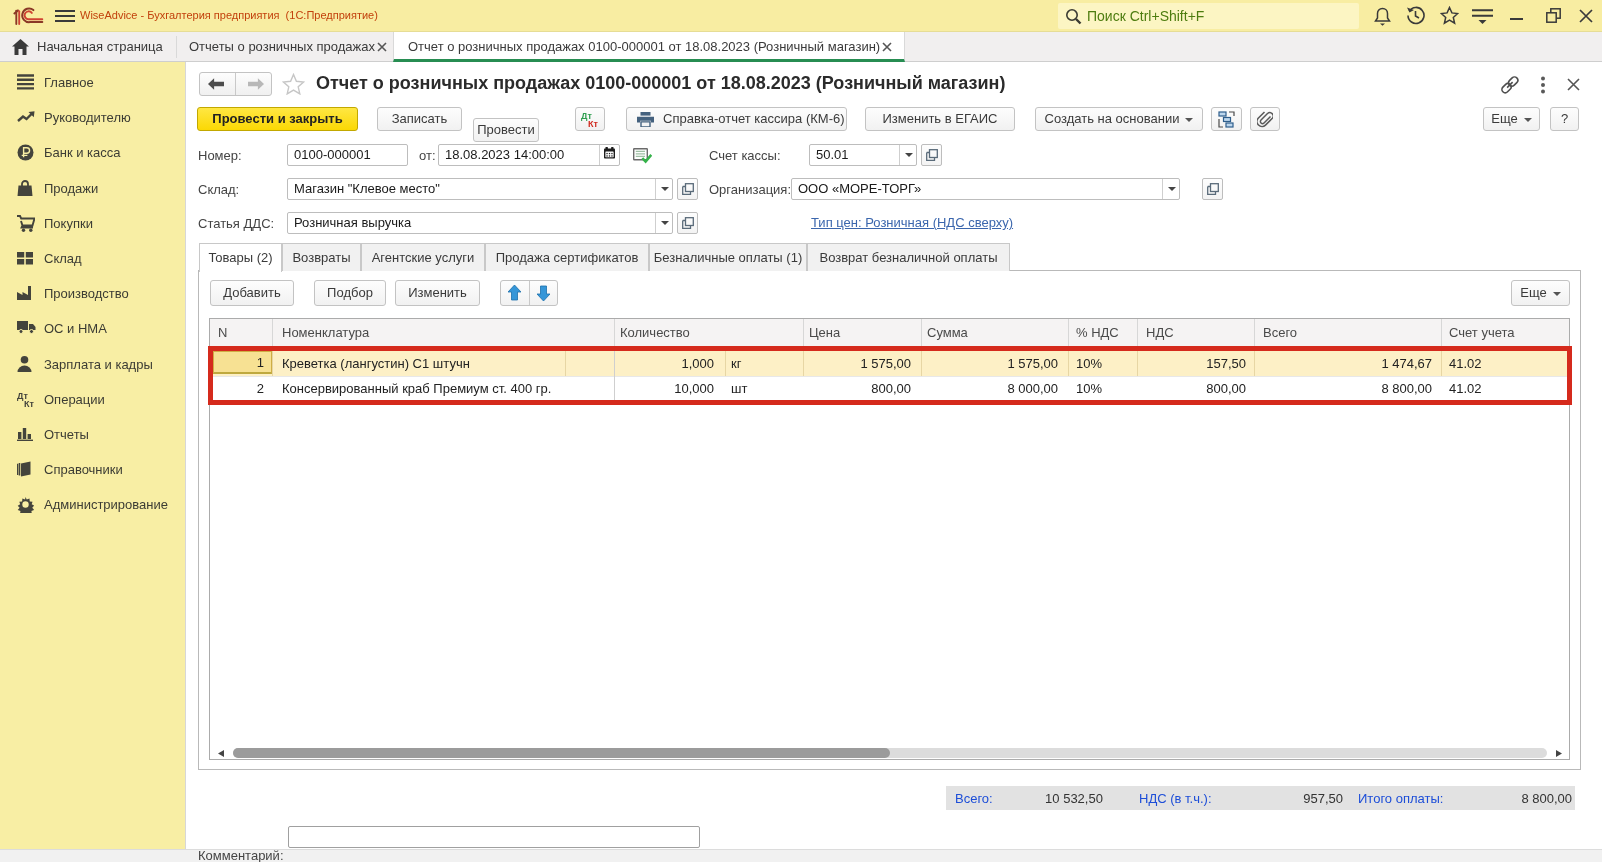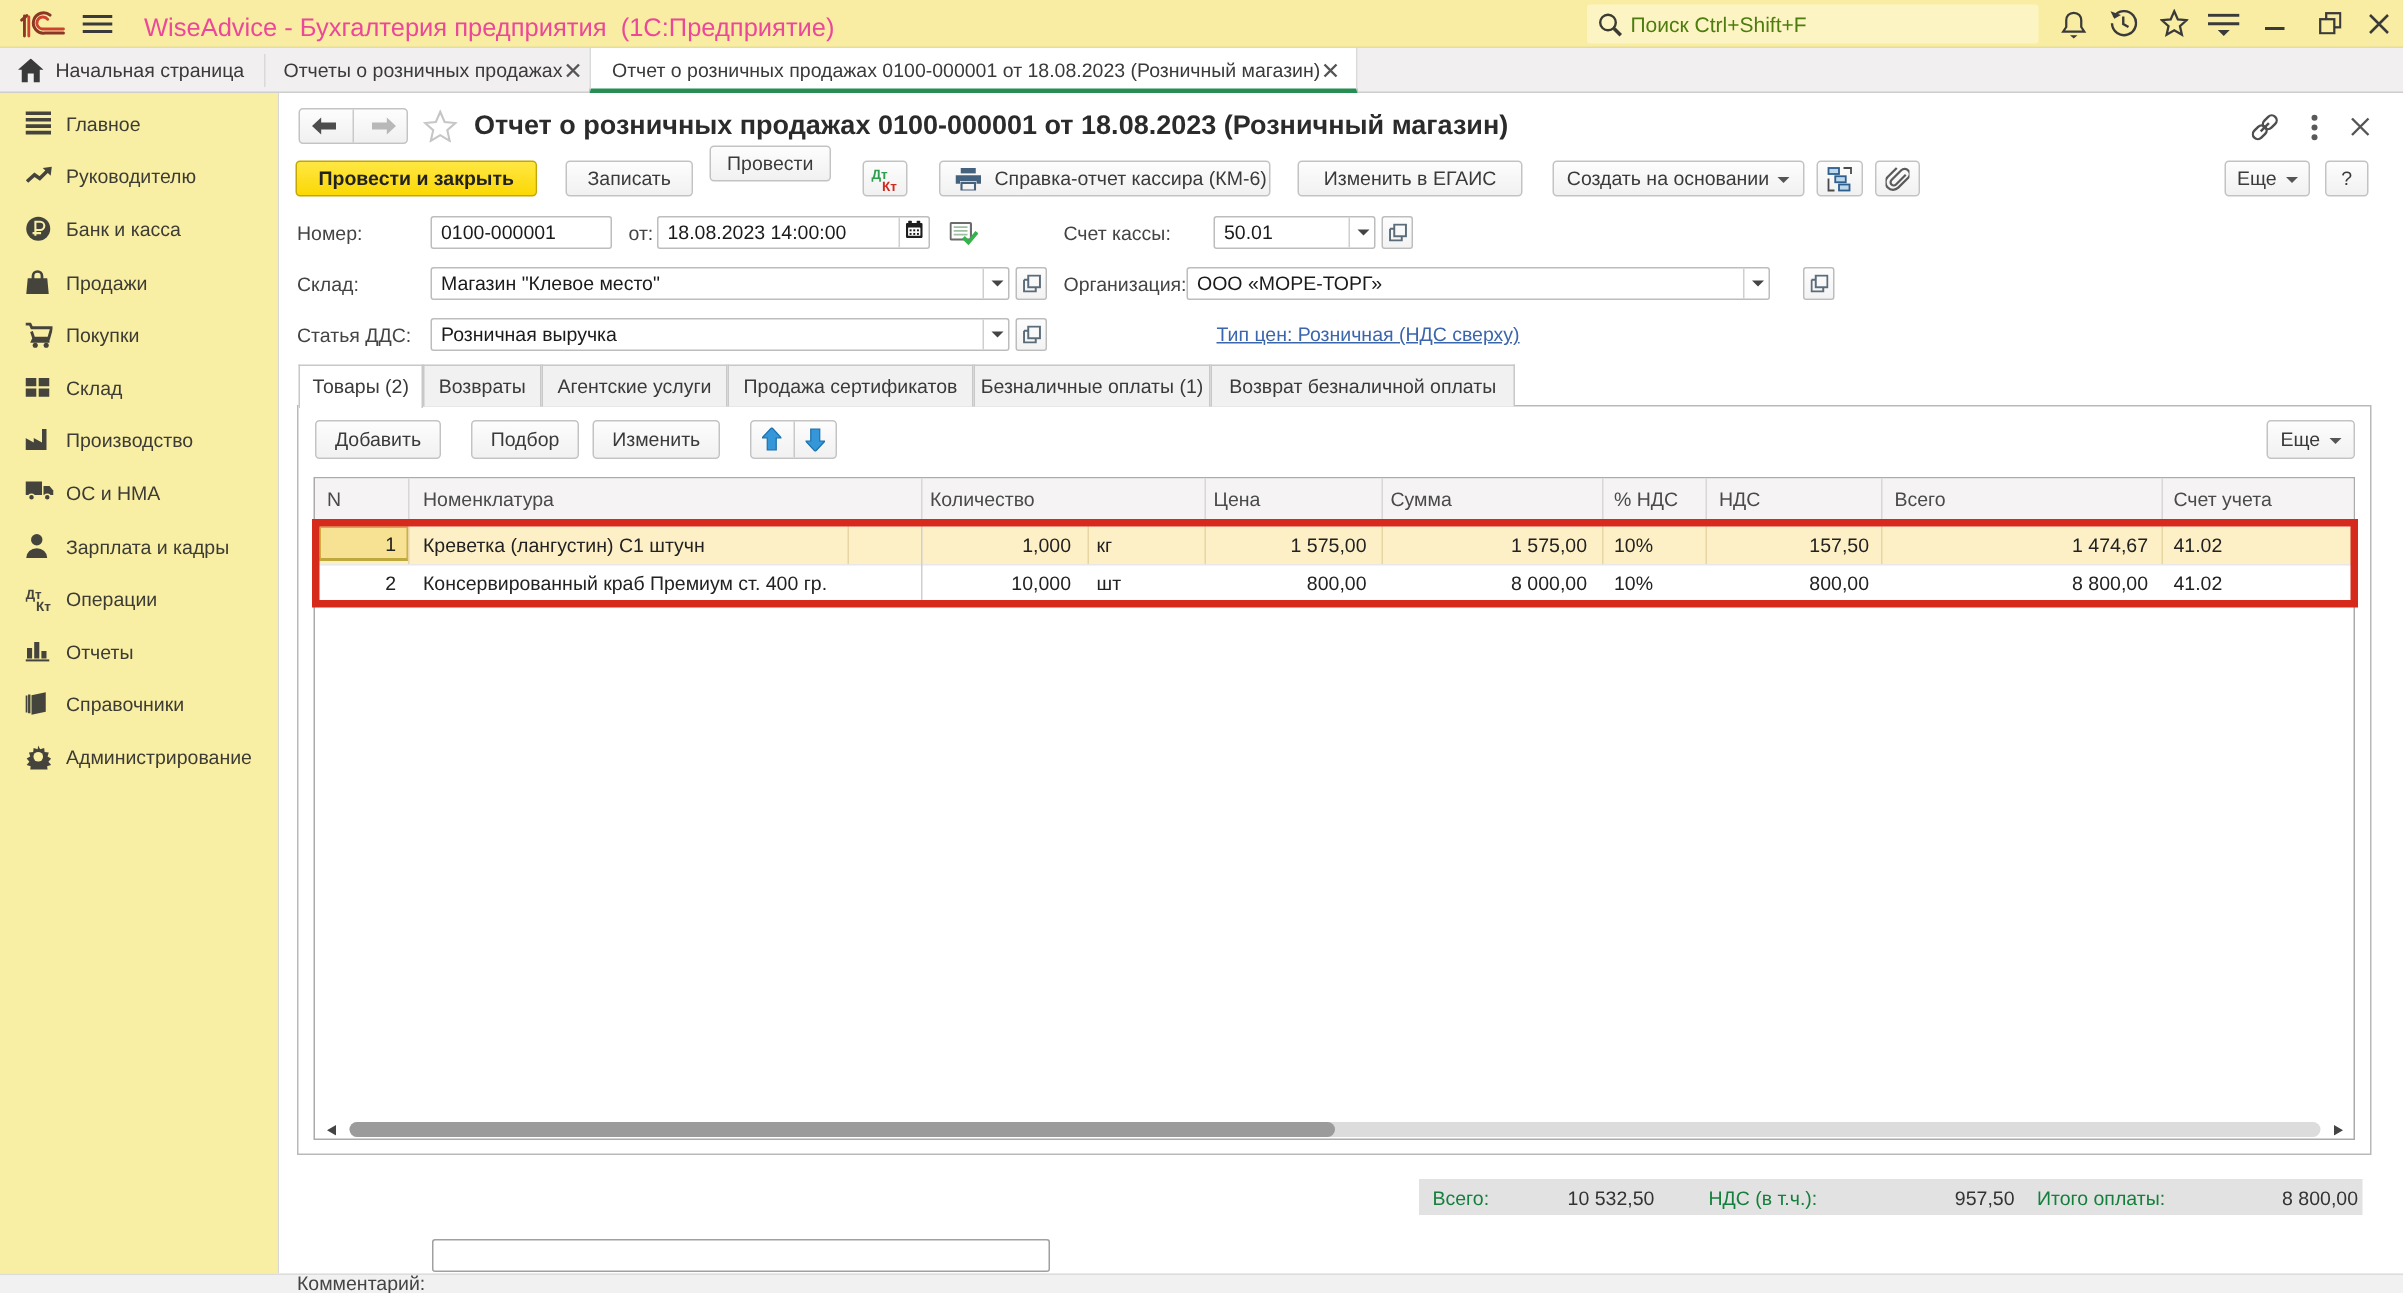--- a/index.html
+++ b/index.html
@@ -2,21 +2,21 @@
 <html lang="ru"><head>
 <meta charset="utf-8">
 <title>1C</title>
 <style>
   * { margin:0; padding:0; box-sizing:border-box; }
   html,body { width:1602px; height:862px; overflow:hidden; }
   body { font-family:"Liberation Sans", sans-serif; font-size:13px; color:#333; background:#fff; position:relative; }
   .abs { position:absolute; }
   
   #titlebar { left:0; top:0; width:1602px; height:32px; background:#f8eda2; border-bottom:1px solid #e6dd96; }
-  #titletext { left:96px; top:9px; color:#ec4899; font-size:17px; }
+  #titletext { left:80px; top:9px; color:#c2410c; font-size:11px; }
   #searchbox { left:1058px; top:3px; width:301px; height:26px; background:#fcf5c3; border-radius:2px; }
   #searchph { left:1087px; top:8px; color:#4d7c0f; font-size:14px; }
   
   #tabbar { left:0; top:32px; width:1602px; height:30px; background:#f1efef; border-bottom:1px solid #cecece; }
   .wtab { position:absolute; top:32px; height:30px; line-height:29px; color:#3a3a3a; white-space:nowrap; }
   .tabsep { position:absolute; top:4px; height:22px; width:1px; background:#d9d9d9; }
   #activetab { top:32px; left:393px; width:512px; background:#fff; border-left:1px solid #d9d9d9; border-right:1px solid #d9d9d9; border-bottom:3px solid #278d52; height:30px; }
   
   #sidebar { left:0; top:62px; width:185px; height:787px; background:#f8eea4; }
   .sbitem { position:absolute; left:0; width:185px; height:35px; }
@@ -46,21 +46,21 @@
   .hl { position:absolute; top:319px; height:27px; width:1px; background:#d7d7d7; }
   .hlabel { position:absolute; top:325px; color:#4a4a4a; font-size:13px; }
   .cell { position:absolute; height:24px; line-height:24px; font-size:13px; color:#222; white-space:nowrap; }
   .num { text-align:right; }
   #redbox { left:208px; top:346px; width:1364px; height:59px; border:5px solid #d52a1c; z-index:5; }
   #row1 { left:210px; top:351px; width:1359px; height:25px; background:#fdf0c6; }
   #row2 { left:210px; top:376px; width:1359px; height:24px; background:#fff; border-top:1px solid #e8e8e8; }
   .rl { position:absolute; width:1px; background:#dedede; }
   
   #totals { left:946px; top:786px; width:629px; height:24px; background:#e2e2e2; }
-  .tot { position:absolute; top:791px; font-size:13px; color:#15803d; }
+  .tot { position:absolute; top:791px; font-size:13px; color:#1d4ed8; }
   .totv { position:absolute; top:791px; font-size:13px; color:#333; }
 </style>
 </head>
 <body>
 
 <div class="abs" id="titlebar"></div>
 <svg class="abs" style="left:13px;top:4px" width="32" height="22" viewBox="0 0 32 22">
   <g fill="none" stroke-linecap="round">
     <path d="M1.4 9.4 L4.9 6.4" stroke="#8a3826" stroke-width="2"></path>
     <path d="M3.3 6.6 L3.3 20" stroke="#8a3826" stroke-width="1.9"></path>
@@ -257,21 +257,21 @@
       <circle cx="3" cy="9" r="2"></circle>
       <circle cx="3" cy="15.5" r="2"></circle>
     </g>
   </svg>
 <svg class="abs" style="left:1567px;top:78px" width="13" height="13" viewBox="0 0 13 13">
     <path d="M1 1 L12 12 M12 1 L1 12" stroke="#555" stroke-width="1.6"></path>
   </svg>
 
 <div class="abs btn ybtn" style="left:197px;top:107px;width:161px">Провести и закрыть</div>
 <div class="abs btn" style="left:377px;top:107px;width:85px">Записать</div>
-<div class="abs btn" style="left:473px;top:97px;width:81px">Провести</div>
+<div class="abs btn" style="left:473px;top:118px;width:66px">Провести</div>
 <div class="abs btn" style="left:575px;top:107px;width:30px;font-size:9px;font-weight:bold;line-height:normal">
     <span style="position:absolute;left:5px;top:3px;color:#2e9e4f">Дт</span>
     <span style="position:absolute;left:12px;top:11px;color:#d02b20">Кт</span>
   </div>
 <div class="abs btn" style="left:626px;top:107px;width:221px;text-align:left;padding-left:36px">Справка-отчет кассира (КМ-6)</div>
 <svg class="abs" style="left:637px;top:112px" width="17" height="15" viewBox="0 0 17 15">
     <g fill="#44617e">
       <rect x="3.5" y="0" width="10" height="3.6"></rect>
       <path d="M0 4.8 L17 4.8 L17 10.5 L14 10.5 L14 8.7 L3 8.7 L3 10.5 L0 10.5 Z"></path>
       <path d="M4 9.9 L13 9.9 L13 15 L4 15 Z" fill="none" stroke="#44617e" stroke-width="1.4"></path>

